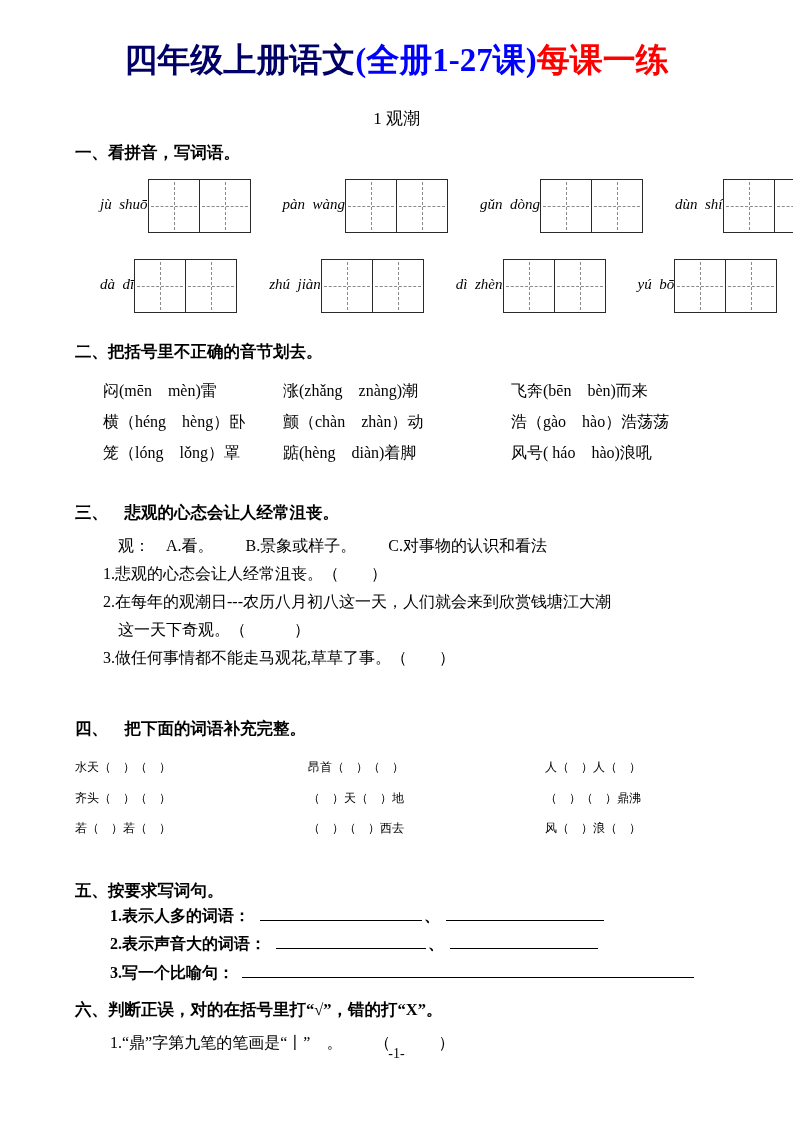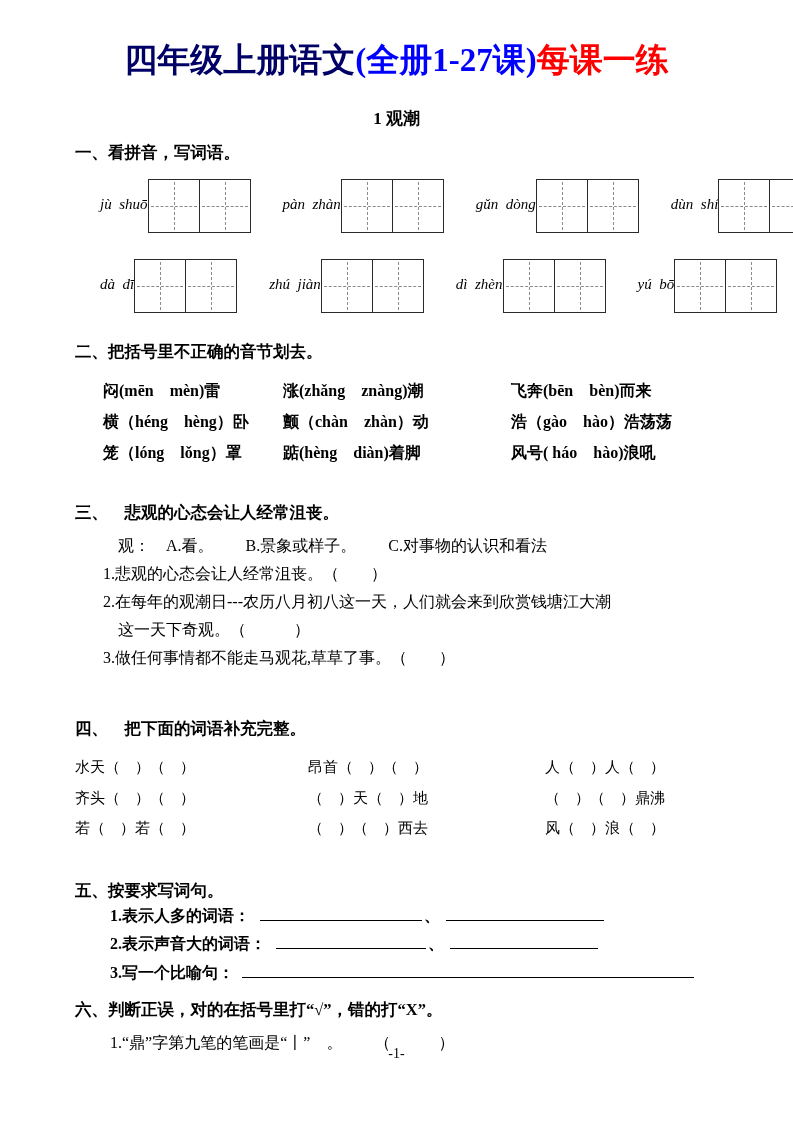--- a/index.html
+++ b/index.html
@@ -10,21 +10,21 @@
   }
   .page {
     position: relative; box-sizing: border-box;
     width: 793px; height: 1122px;
     padding: 30px 75px 0; overflow: hidden; background: #fff;
   }
   .main-title {
     margin: 8px 0 0; text-align: center;
     font-size: 33px; font-weight: bold; white-space: nowrap;
   }
-  .lesson-title { margin: 24px 0 0; text-align: center; font-size: 17px; font-weight: bold; }
+  .lesson-title { margin: 24px 0 0; text-align: center; font-size: 17px; font-weight: normal; }
   .sec-heading { font-size: 16.5px; font-weight: bold; }
   .sec1 { margin-top: 12px; }
   .box-row { display: flex; gap: 32px; margin: 15px 0 0 25px; }
   .box-row.second { margin-top: 26px; }
   .pin-group { display: flex; flex-direction: row; align-items: center; font-style: italic; }
   .pin-label { font-size: 15px; white-space: pre; margin-bottom: 3px; }
   .box-pair { display: flex; }
   .tian-box {
     position: relative; width: 52px; height: 54px;
     border: 1px solid #2a2a2a; box-sizing: border-box; background: #fff;
@@ -34,30 +34,30 @@
     content: ""; position: absolute; left: 2px; right: 2px; top: 50%;
     border-top: 1px dashed #8a8a8a;
   }
   .tian-box::after {
     content: ""; position: absolute; top: 2px; bottom: 2px; left: 50%;
     border-left: 1px dashed #8a8a8a;
   }
   .sec2 { margin-top: 28px; }
   .syll-grid {
     display: grid; grid-template-columns: 180px 228px auto;
-    margin: 12px 0 0 28px; font-size: 16px; line-height: 31px; font-weight: bold;
+    margin: 12px 0 0 28px; font-size: 16px; line-height: 31px;
   }
   .sec3 { margin-top: 34px; }
   .opt-line { margin: 8px 0 0 43px; font-size: 16px; line-height: 28px; }
   .q-item { margin-left: 28px; font-size: 16px; line-height: 28px; }
   .q-cont { margin-left: 43px; font-size: 16px; line-height: 28px; }
   .sec4 { margin-top: 46px; }
   .words-grid {
     display: grid; grid-template-columns: 233px 237px auto;
-    margin-top: 12px; font-size: 15px; line-height: 30.5px;
+    margin-top: 12px; font-size: 12px; line-height: 30.5px;
   }
   .sec5 { margin-top: 36px; }
   .w-item { margin-left: 35px; font-size: 16px; line-height: 28.5px; font-weight: bold; }
   .blank { display: inline-block; height: 0.95em; border-bottom: 1px solid #000; }
   .blank-a { width: 162px; margin-left: 10px; }
   .blank-b { width: 158px; margin-left: 6px; }
   .blank-c { width: 150px; margin-left: 10px; }
   .blank-d { width: 148px; margin-left: 6px; }
   .blank-e { width: 452px; margin-left: 8px; }
   .sep { margin-left: 2px; }
@@ -79,21 +79,21 @@
 
     <div class="box-row">
       <div class="pin-group">
         <div class="pin-label">jù  shuō</div>
         <div class="box-pair">
           <div class="tian-box"></div>
           <div class="tian-box"></div>
         </div>
       </div>
       <div class="pin-group">
-        <div class="pin-label">pàn  zhàn</div>
+        <div class="pin-label">pàn  wàng</div>
         <div class="box-pair">
           <div class="tian-box"></div>
           <div class="tian-box"></div>
         </div>
       </div>
       <div class="pin-group">
         <div class="pin-label">gǔn  dòng</div>
         <div class="box-pair">
           <div class="tian-box"></div>
           <div class="tian-box"></div>

